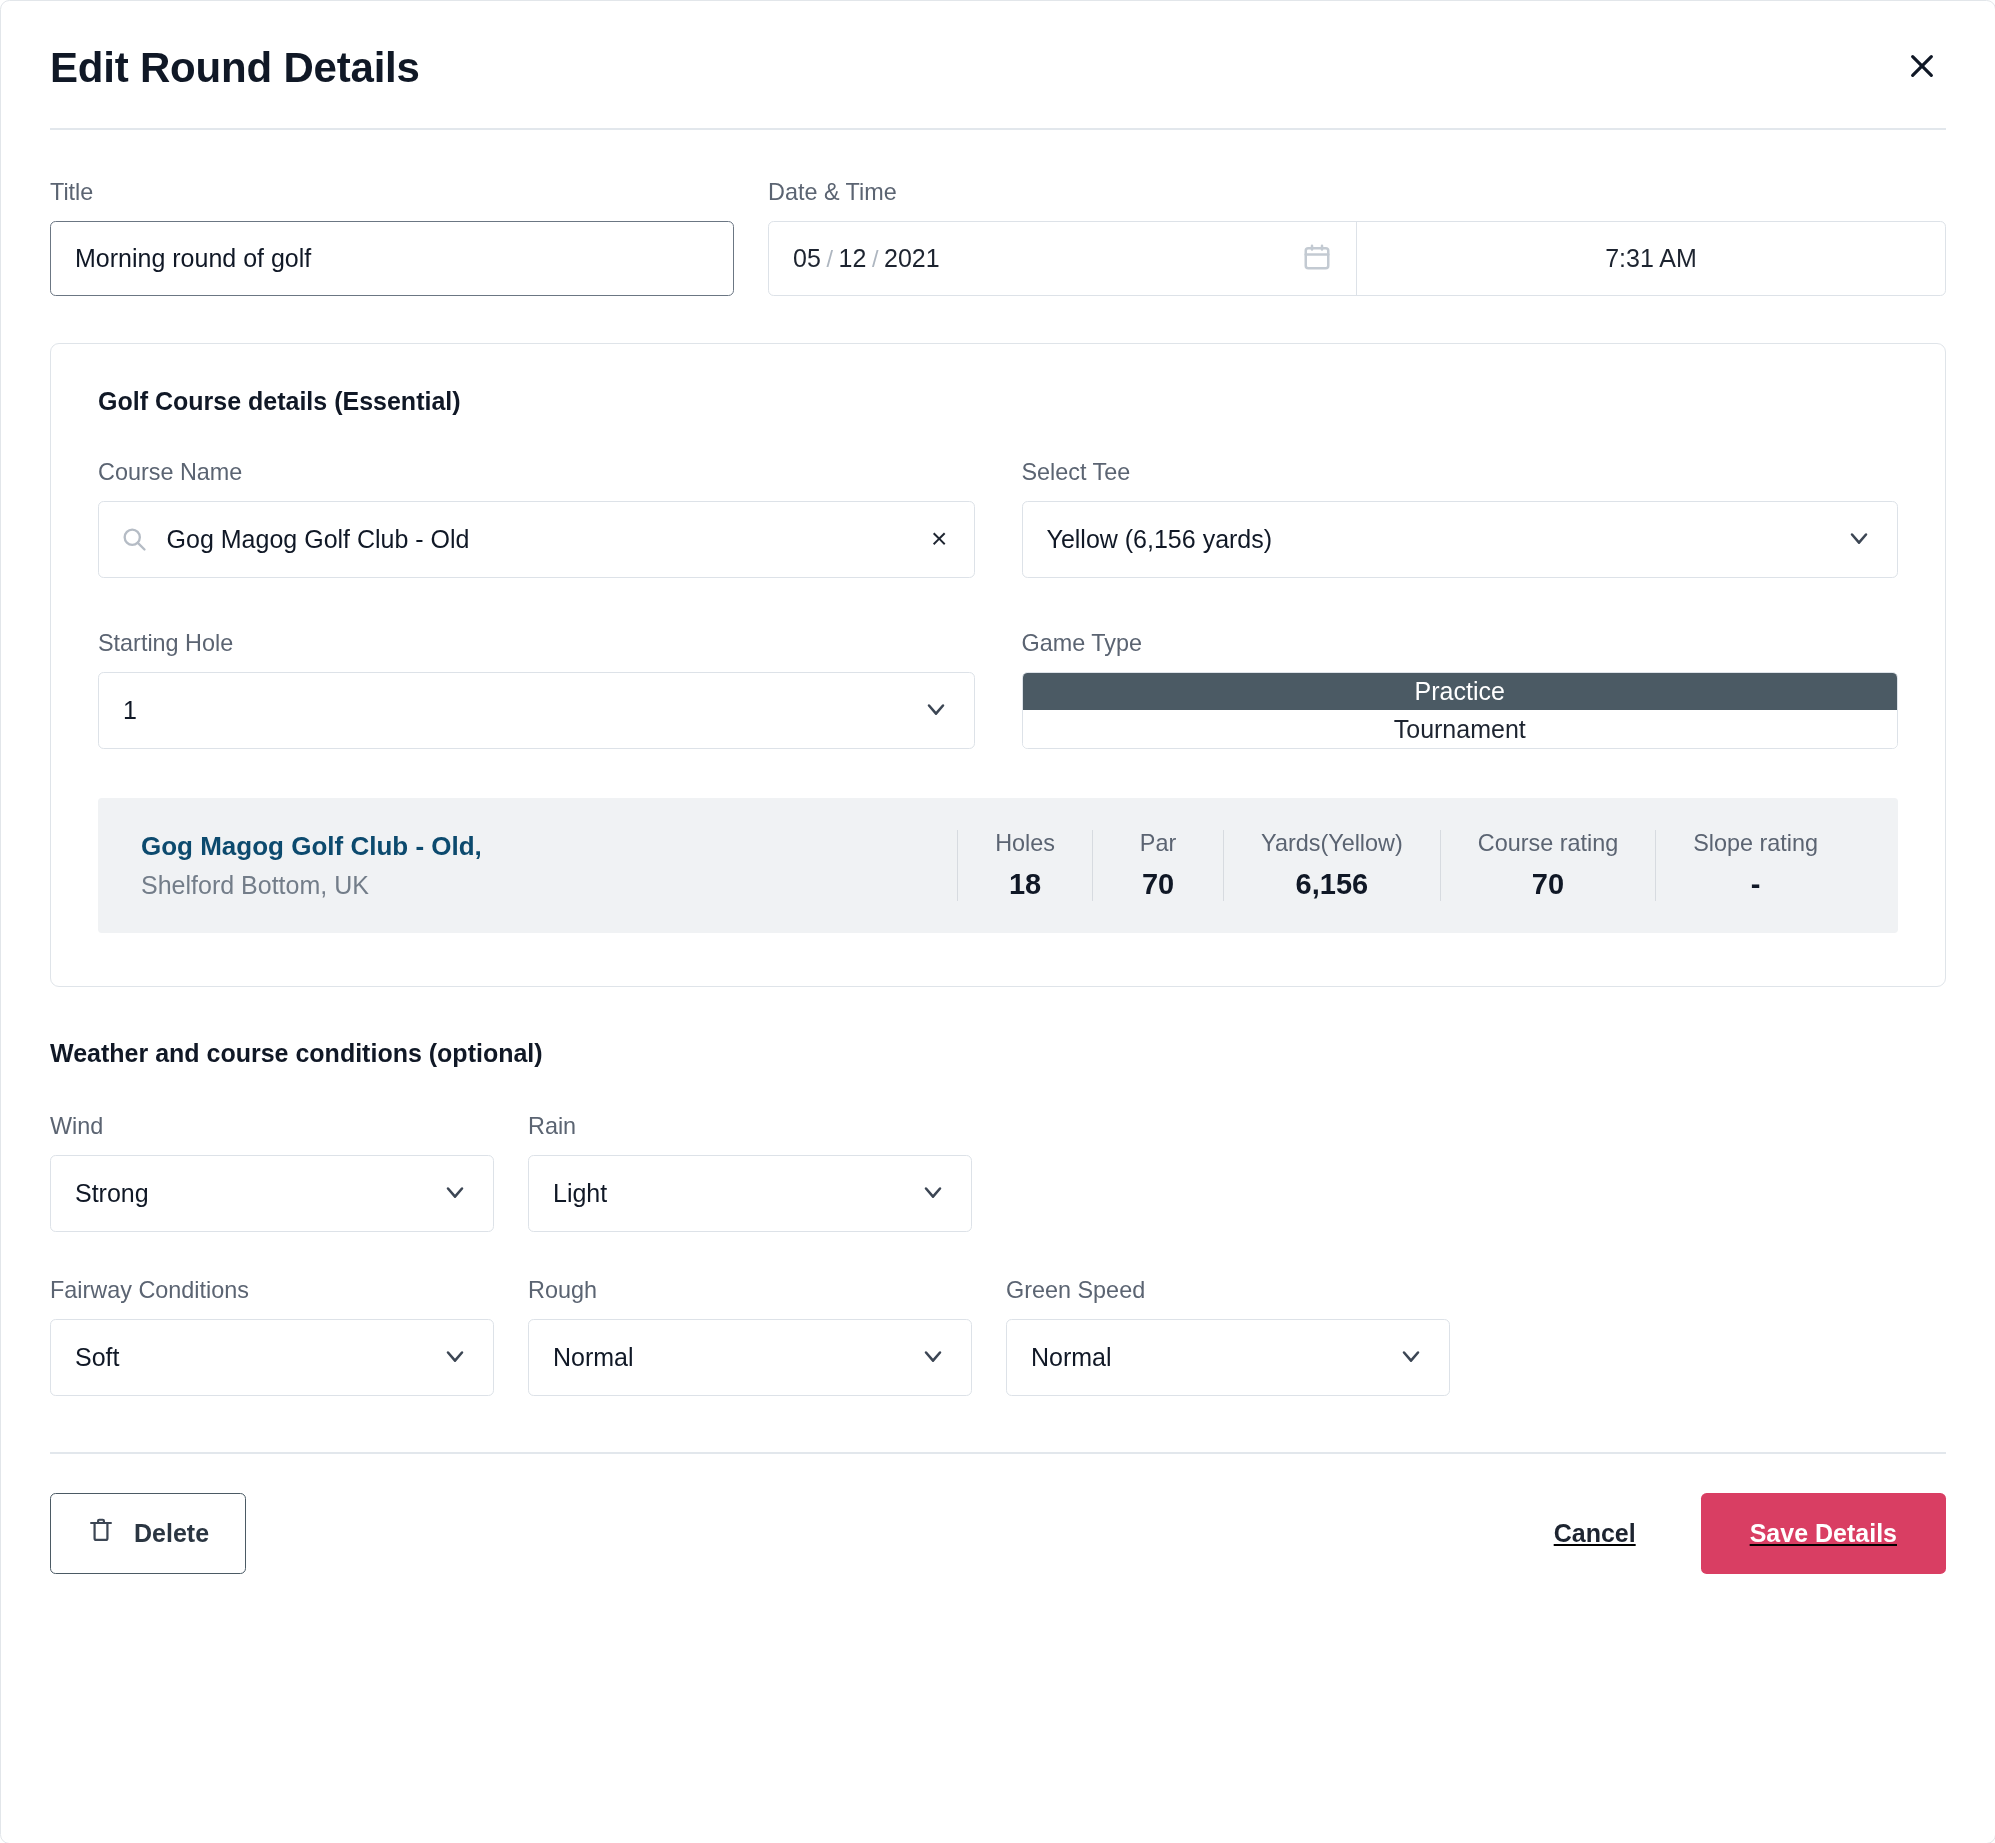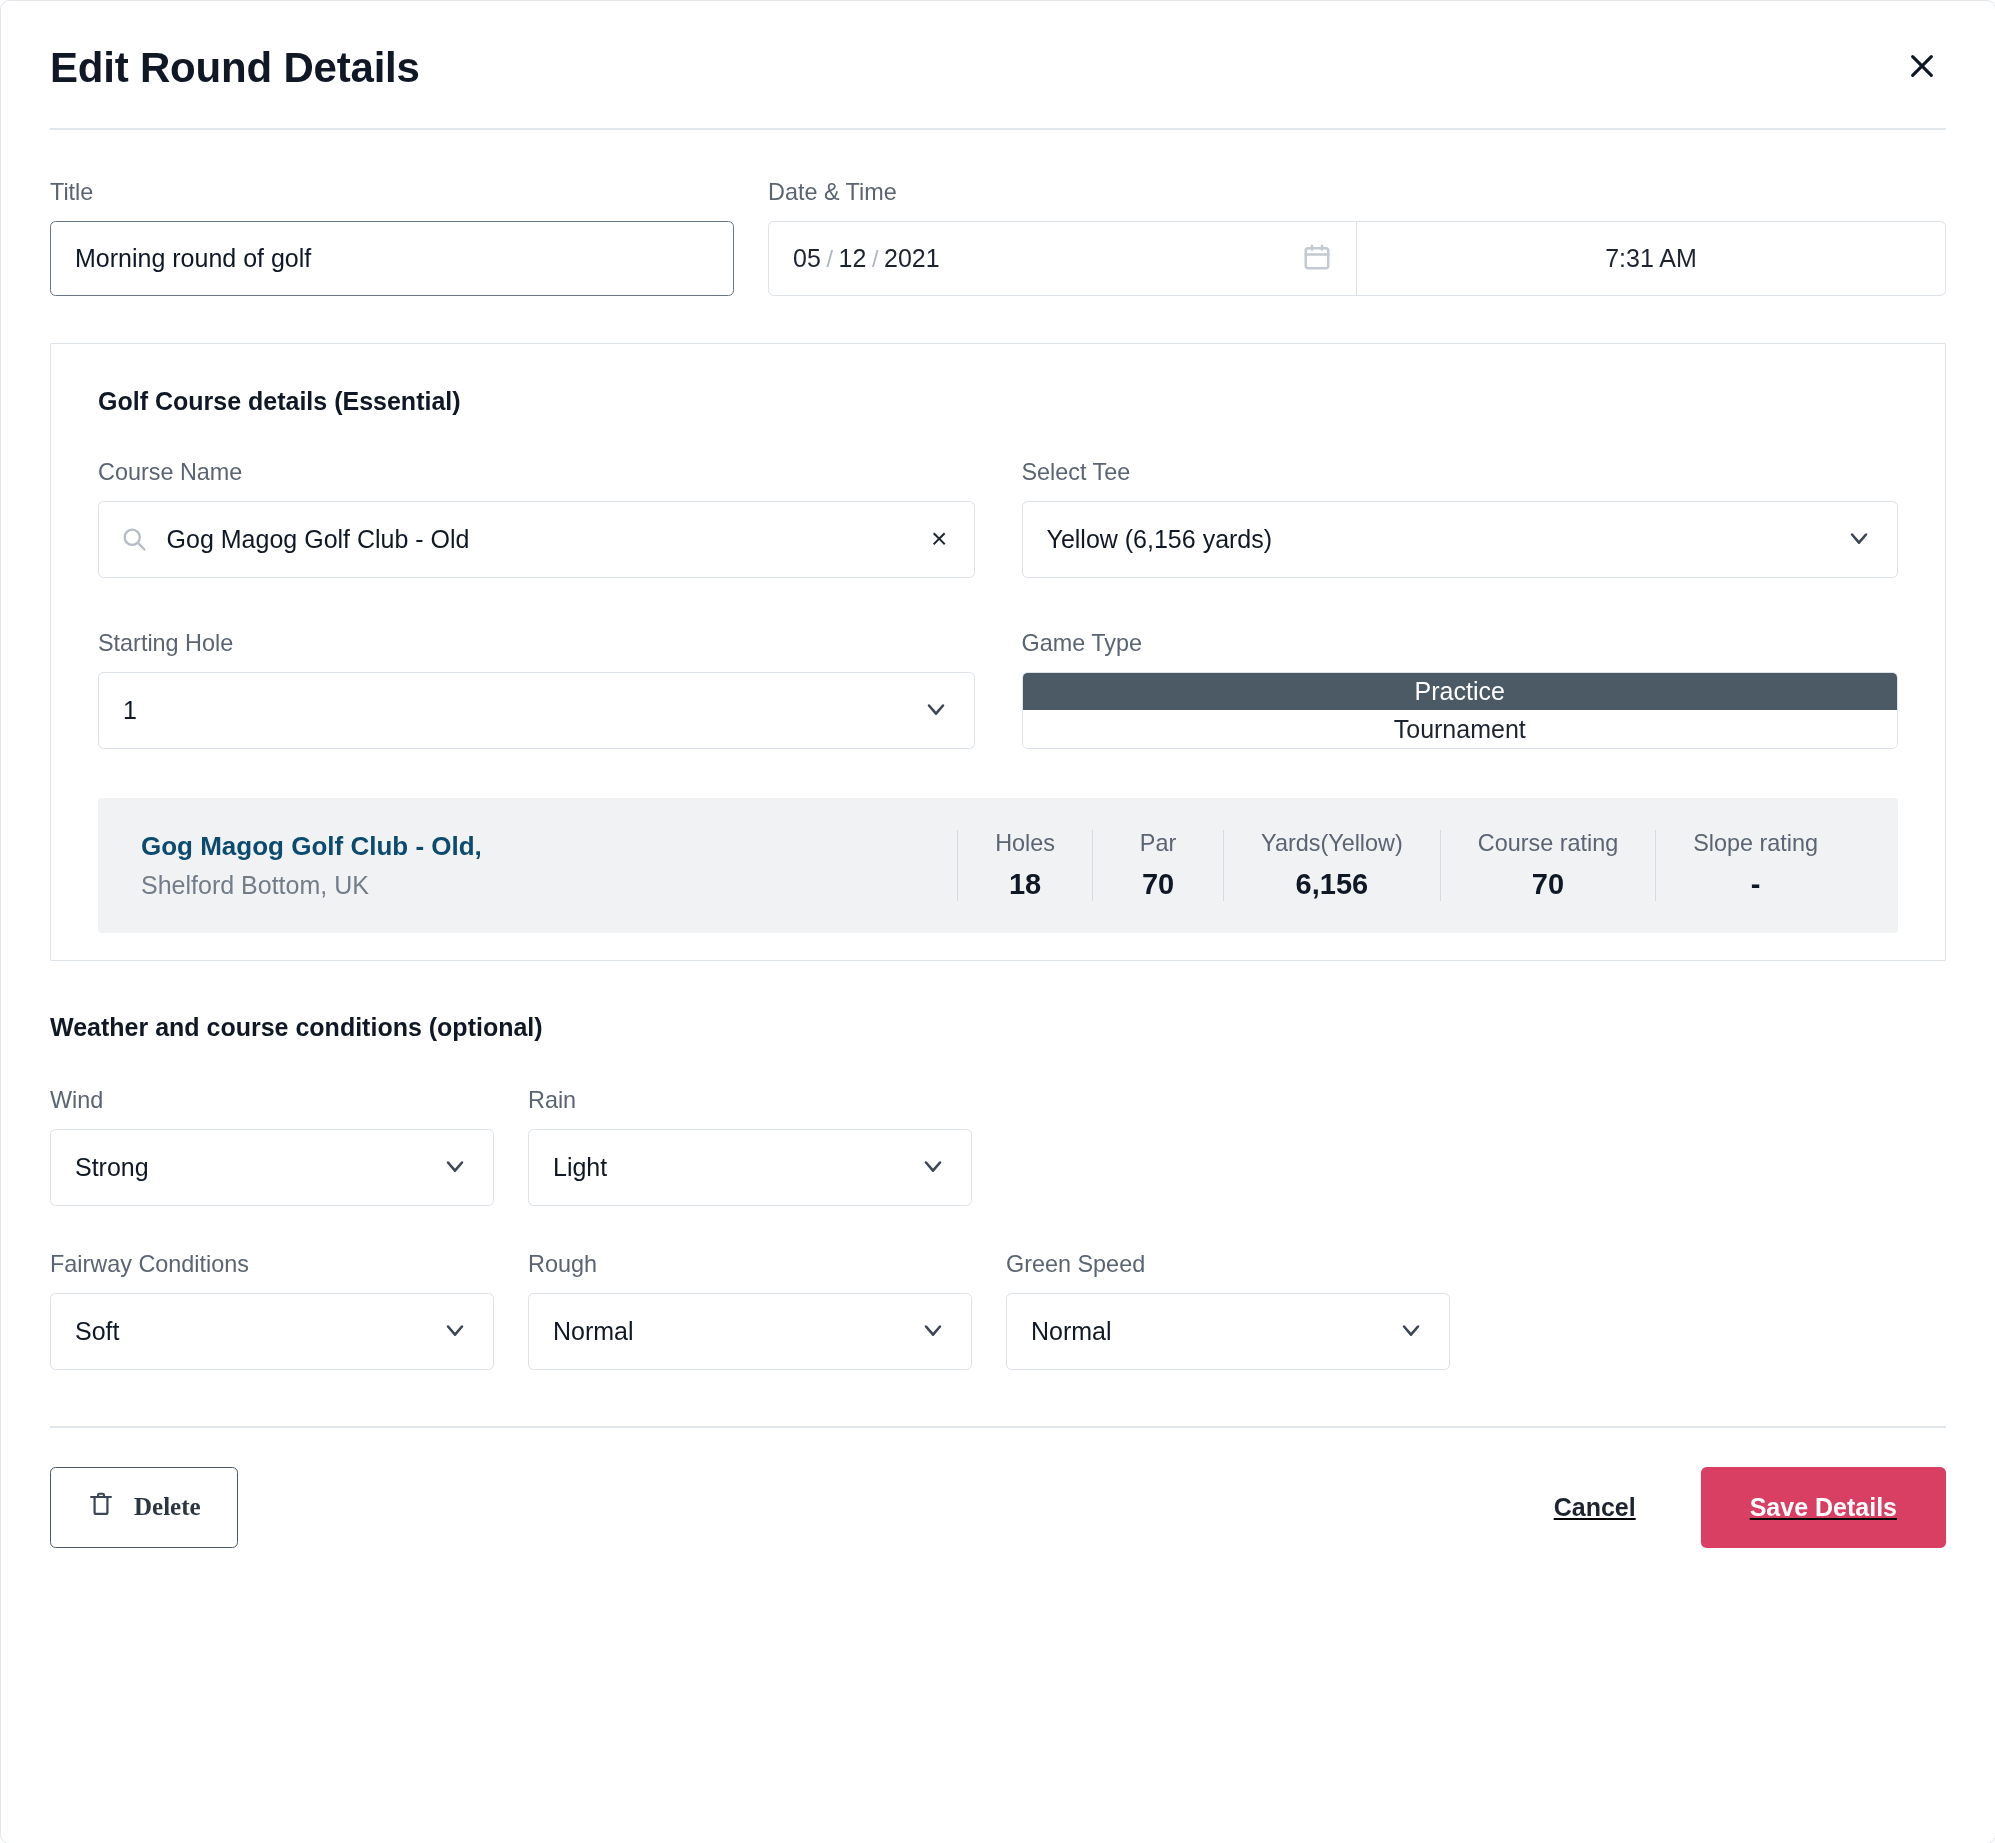--- a/index.html
+++ b/index.html
@@ -116,22 +116,22 @@
     align-items: center;
     justify-content: center;
     font-size: 25px;
     color: #1d2430;
   }
 
   
   .course-card {
     margin-top: 47px;
     border: 0.9px solid #dfe4e9;
-    border-radius: 1px;
-    padding: 43px 47px 27px 47px;
+    border-radius: 9px;
+    padding: 43px 47px 53px 47px;
   }
   .card-heading {
     font-size: 25px;
     font-weight: bold;
     color: #101826;
     margin-bottom: 43px;
   }
 
   .two-col {
     display: flex;
@@ -288,21 +288,21 @@
     gap: 19px;
     height: 81px;
     padding: 0 36px;
     border: 1.9px solid #4b5a64;
     border-radius: 5.6px;
     background: #ffffff;
     font-size: 25px;
     color: #2b3642;
     font-weight: bold;
     cursor: pointer;
-    font-family: Liberation Serif, serif;
+    font-family: Liberation Sans, sans-serif;
   }
   .footer-right {
     display: flex;
     align-items: center;
     gap: 37px;
     text-decoration: underline;
   }
   .btn-cancel {
     background: none;
     border: none;

